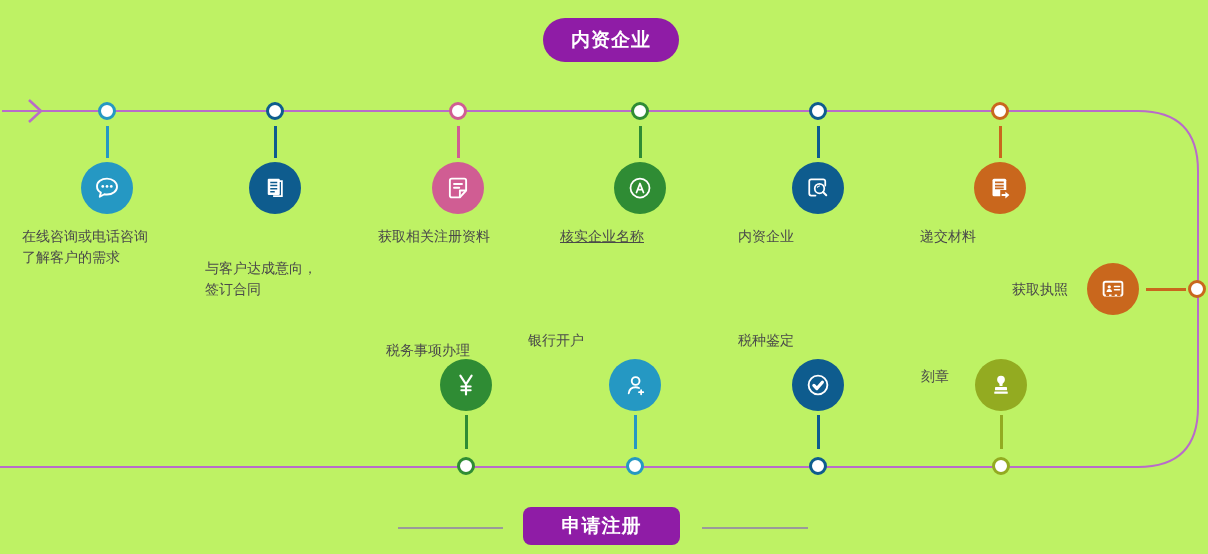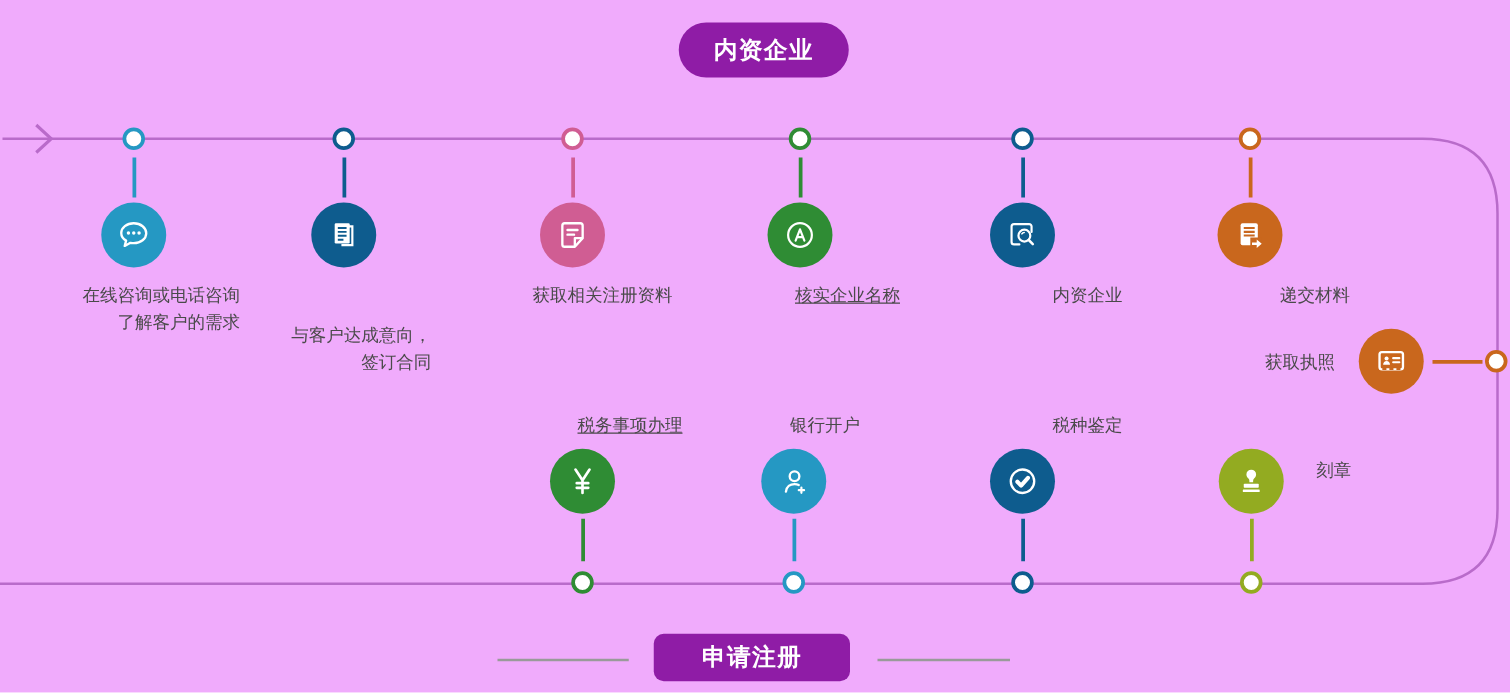--- a/index.html
+++ b/index.html
@@ -1,16 +1,16 @@
 <!DOCTYPE html>
 <html><head>
 <meta charset="utf-8">
 <style>
   html,body{margin:0;padding:0;background:#fff;}
-  .canvas{position:relative;width:1208px;height:554px;background:#f0abfc;overflow:hidden;
+  .canvas{position:relative;width:1208px;height:554px;background:#bef264;overflow:hidden;
           font-family:"Liberation Sans","DejaVu Sans",sans-serif;}
   .flow-svg{position:absolute;left:0;top:0;z-index:1;}
   .banner{position:absolute;display:flex;align-items:center;justify-content:center;
           color:#fff;font-size:19px;font-weight:bold;letter-spacing:1px;z-index:5;}
   .banner-top{left:543px;top:18px;width:136px;height:44px;border-radius:22px;background:#8f1ca6;}
   .banner-bottom{left:523px;top:507px;width:157px;height:38px;border-radius:8px;background:#8f1ca6;}
   .divider{position:absolute;height:2px;background:#9a9a9a;top:527px;z-index:2;}
   .divider-left{left:398px;width:105px;}
   .divider-right{left:702px;width:106px;}
 
@@ -20,21 +20,21 @@
   .col-green{--c:#2f8c34;}
   .col-orange{--c:#c9671d;}
   .col-olive{--c:#93ab21;}
 
   .node{position:absolute;width:12px;height:12px;border-radius:50%;background:#fff;
         border:3px solid var(--c);z-index:4;}
   .vline{position:absolute;width:3px;background:var(--c);z-index:3;}
   .hline{position:absolute;height:3px;background:var(--c);z-index:3;}
   .icon-circle{position:absolute;width:52px;height:52px;border-radius:50%;background:var(--c);
         color:var(--c);display:flex;align-items:center;justify-content:center;z-index:4;}
-  .label{position:absolute;font-size:14px;line-height:21px;color:#4a4a4a;text-align:right;z-index:4;}
+  .label{position:absolute;font-size:14px;line-height:21px;color:#4a4a4a;text-align:left;z-index:4;}
 </style>
 </head>
 <body>
 
 <div class="canvas">
 
   <svg class="flow-svg" width="1208" height="554" viewBox="0 0 1208 554">
     <path d="M2 111 H1138 Q1198 111 1198 171 V407 Q1198 467 1138 467 H0" fill="none" stroke="#b96bca" stroke-width="2"></path>
     <path d="M29 100 L41 111 L29 122" fill="none" stroke="#b96bca" stroke-width="2.5"></path>
   </svg>
@@ -149,21 +149,21 @@
         <rect x="6.3" y="15.7" width="2.6" height="1.9" fill="currentColor"></rect>
         <rect x="10.8" y="15.7" width="2.6" height="1.9" fill="currentColor"></rect>
         <rect x="15.3" y="15.7" width="2.6" height="1.9" fill="currentColor"></rect>
       </svg>
     </div>
     <div class="hline col-orange" style="left:1146px;top:287.5px;width:40px;"></div>
     <div class="node col-orange" style="left:1188px;top:280px;"></div>
   </div>
 
   <div>
-    <div class="label" style="left:386px;top:330px;width:160px;text-decoration:underline;">税务事项办理</div>
+    <div class="label" style="left:386px;top:340px;width:160px;">税务事项办理</div>
     <div class="icon-circle col-green" style="left:440px;top:359px;">
       <svg viewBox="0 0 24 24" width="30" height="30">
         <path d="M7.5 4.5 12 11.4 16.5 4.5M12 11.4V19.5M8.3 13.2h7.4M8.3 16.2h7.4" fill="none" stroke="#fff" stroke-width="1.7" stroke-linecap="round"></path>
       </svg>
     </div>
     <div class="vline col-green" style="left:464.5px;top:415px;height:34px;"></div>
     <div class="node col-green" style="left:457px;top:457px;"></div>
   </div>
 
   <div>

